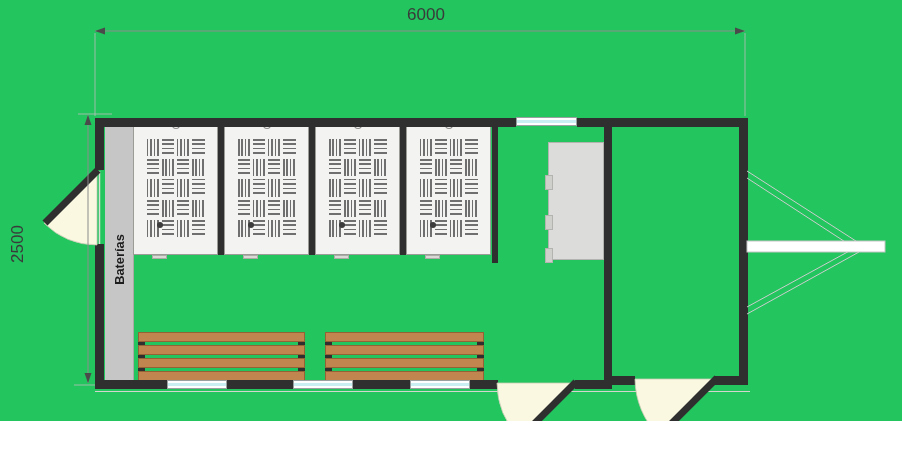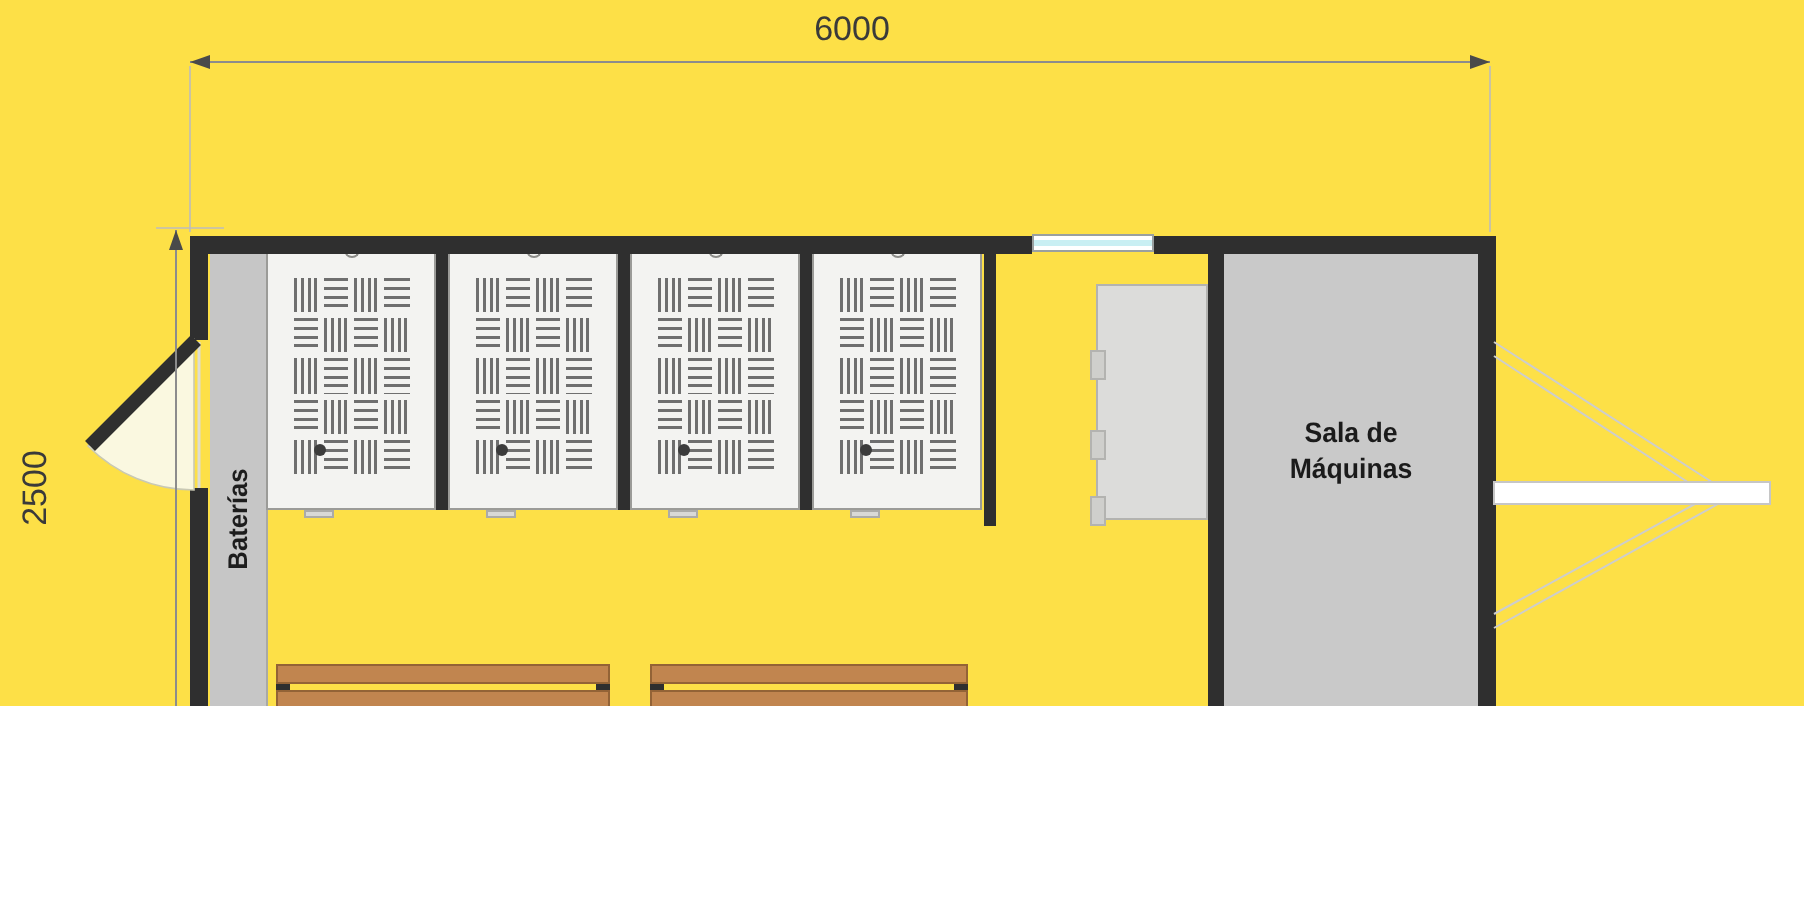--- a/index.html
+++ b/index.html
@@ -1,16 +1,16 @@
 <!DOCTYPE html>
 <html><head>
 <meta charset="utf-8">
 <style>
   html,body{margin:0;padding:0;background:#fff;}
-  #stage{position:relative;width:902px;height:353px;background:#fde047;overflow:hidden;
+  #stage{position:relative;width:902px;height:421px;background:#22c55e;overflow:hidden;
          font-family:"Liberation Sans",sans-serif;}
   
   .wall{position:absolute;background:#2f2f2f;}
   #wt1{left:95px;top:118px;width:421px;height:9px}
   #wt2{left:577px;top:118px;width:171px;height:9px}
   #wl1{left:95px;top:118px;width:9px;height:52px}
   #wl2{left:95px;top:244px;width:9px;height:145px}
   #wr {left:739px;top:118px;width:9px;height:267px}
   #wb1{left:95px;top:380px;width:72px;height:9px}
   #wb2{left:227px;top:380px;width:66px;height:9px}
@@ -67,26 +67,20 @@
 
 <div id="stage">
 
   <div class="dim-label" id="dim-w" style="color: rgb(58, 58, 58);">6000</div>
   <div class="dim-label" id="dim-h" style="color: rgb(58, 58, 58);">2500</div>
 
   <div id="strip" style="background: rgb(198, 198, 198);">
     <div class="strip-label">Baterías</div>
   </div>
 
-  <div id="sala" style="background: rgb(201, 201, 201);">
-    <div class="sala-label">
-      <div>Sala de</div>
-      <div>Máquinas</div>
-    </div>
-  </div>
 
   <div id="cabinet" style="background: rgb(220, 220, 218);">
     <div class="notch" style="top:32px"></div>
     <div class="notch" style="top:72px"></div>
     <div class="notch" style="top:105px"></div>
   </div>
 
   <div id="fixtures">
       <div class="locker" style="left: 133px; background: rgb(243, 243, 241);">
         <div class="hinge"></div>

